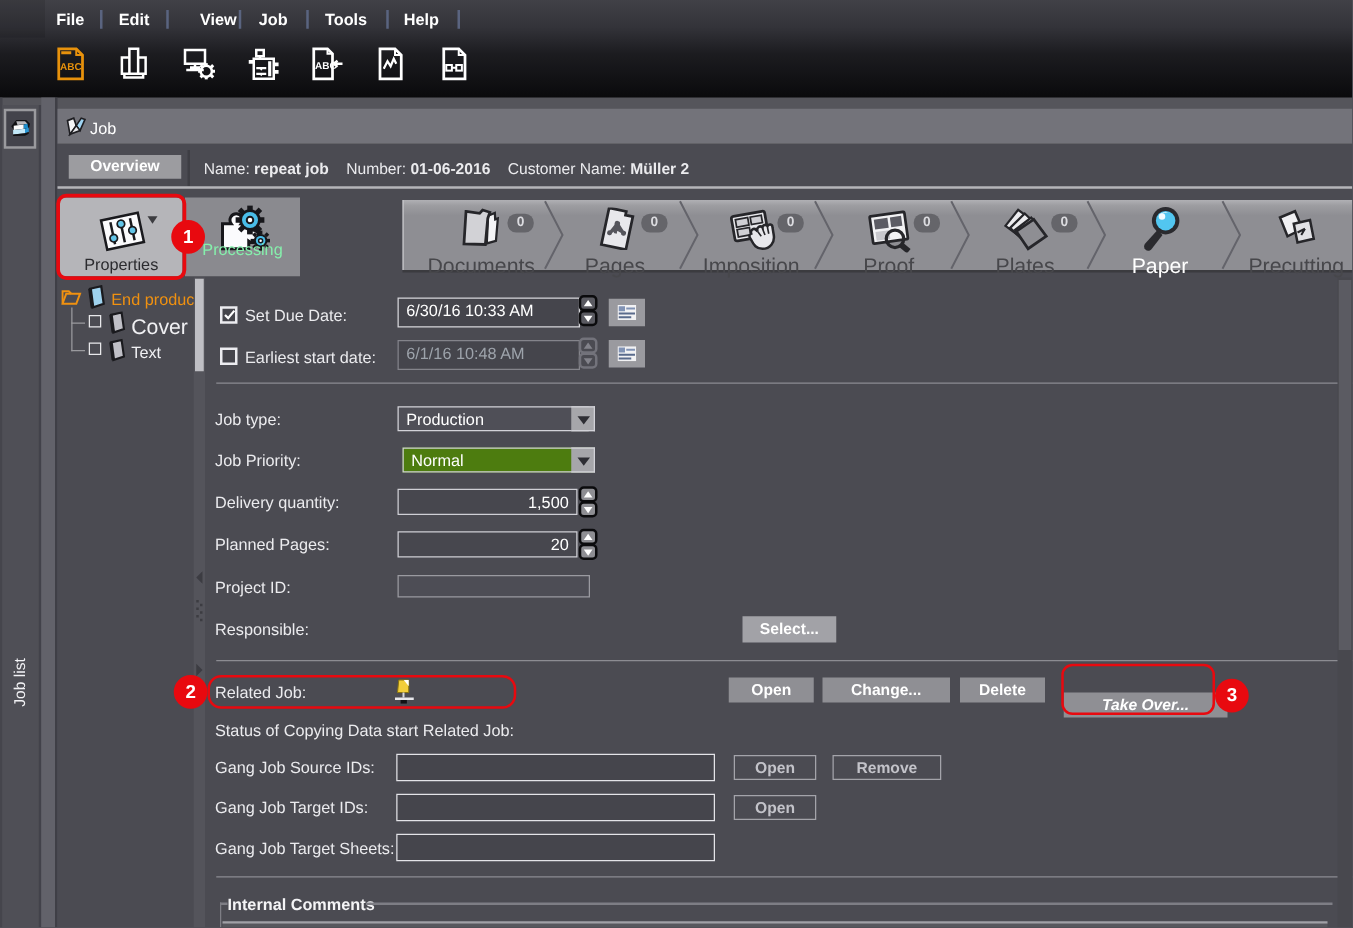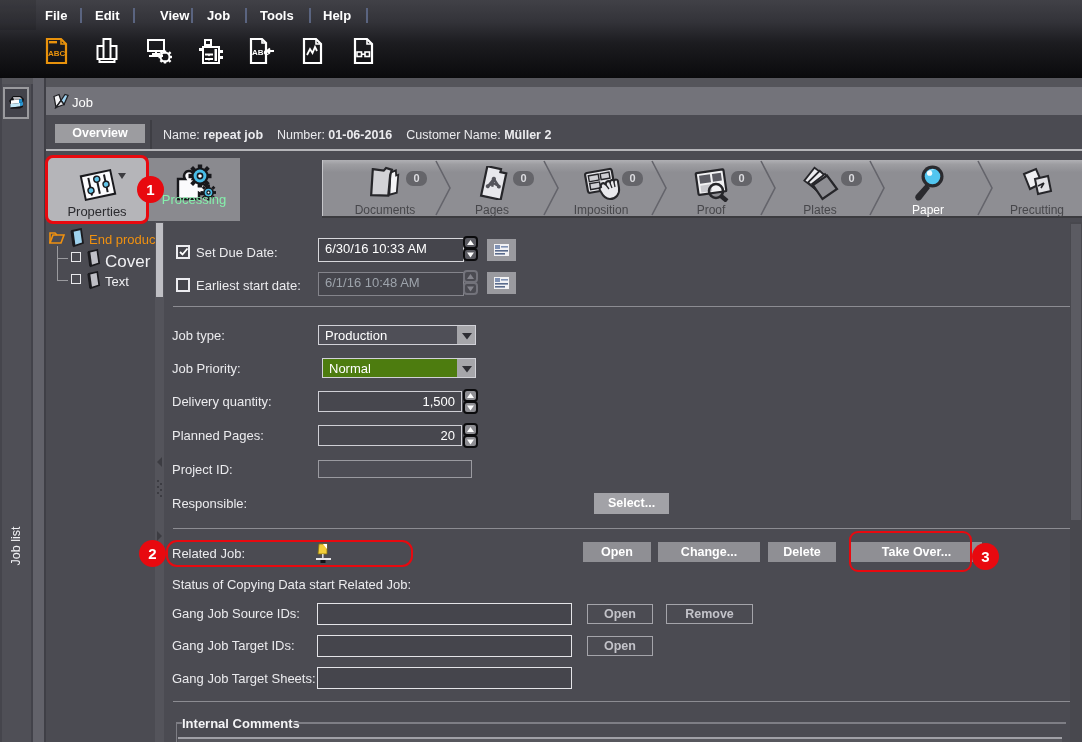--- a/index.html
+++ b/index.html
@@ -13,21 +13,21 @@
   text-align:center;white-space:nowrap;}
 .obtn{position:absolute;background:transparent;border:1px solid #a4a4aa;color:#c3c3c9;
   font-weight:bold;font-size:12.5px;text-align:center;white-space:nowrap;}
 .mnu{position:absolute;color:#fff;font-weight:bold;font-size:13px;top:8px;}
 .pipe{position:absolute;width:2px;height:15px;background:#5a6480;top:8px;}
 .redbox{position:absolute;border:2px solid #e8090f;border-radius:11px;}
 .redcirc{position:absolute;width:27px;height:27px;border-radius:50%;background:#e8090f;
   color:#fff;font-weight:bold;font-size:15px;text-align:center;line-height:27px;}
 .badge{position:absolute;width:21px;height:15px;background:#65656a;border-radius:7px;
   color:#dcdce0;font-weight:bold;font-size:11px;text-align:center;line-height:15px;top:171px;}
-.steplbl{position:absolute;color:#47474b;font-size:12px;top:203px;text-align:center;width:90px;}
+.steplbl{position:absolute;color:#47474b;font-size:17px;top:203px;text-align:center;width:90px;}
 .sep{position:absolute;left:173px;right:0px;height:1px;background:#8c8c92;}
 </style>
 </head>
 <body>
 <div id="page">
 
   <div class="abs" style="left:0;top:0;width:1082px;height:78px;
     background:linear-gradient(180deg,#414147 0%,#333339 28%,#1c1c20 55%,#0a0a0c 100%);"></div>
   <div class="abs" style="left:0;top:0;width:36px;height:30px;background:rgba(0,0,0,0.10);"></div>
   <div class="mnu" style="left:45px;">File</div>
@@ -415,21 +415,21 @@
   <svg class="abs" style="left:314px;top:542px;" width="20" height="21" viewBox="0 0 20 21">
     <path d="M5 2 H13 V12 H4 Z" fill="#f2ce3a" stroke="#8a7410" stroke-width="0.8"></path>
     <path d="M9 2 H13 V7 Z" fill="#fff"></path>
     <rect x="8" y="12" width="1.6" height="4" fill="#d8d8dc"></rect>
     <rect x="2" y="16" width="15" height="2" fill="#e8e8ec"></rect>
     <rect x="6.5" y="18" width="5" height="3" fill="#111114"></rect>
   </svg>
   <div class="btn" style="left:583px;top:542px;width:68px;height:20px;line-height:20px;">Open</div>
   <div class="btn" style="left:658px;top:542px;width:102px;height:20px;line-height:20px;">Change...</div>
   <div class="btn" style="left:768px;top:542px;width:68px;height:20px;line-height:20px;">Delete</div>
-  <div class="btn" style="left:851px;top:542px;width:131px;height:20px;line-height:20px;">Take Over...</div>
+  <div class="btn" style="left:851px;top:554px;width:131px;height:20px;line-height:20px;font-style:italic;">Take Over...</div>
 
   <div class="lbl" style="left:172px;top:578px;">Status of Copying Data start Related Job:</div>
 
   <div class="lbl" style="left:172px;top:607px;">Gang Job Source IDs:</div>
   <div class="inp" style="left:317px;top:603px;width:241px;height:20px;border-color:#e4e4e8;"></div>
   <div class="obtn" style="left:587px;top:604px;width:64px;height:18px;line-height:18px;">Open</div>
   <div class="obtn" style="left:666px;top:604px;width:85px;height:18px;line-height:18px;">Remove</div>
 
   <div class="lbl" style="left:172px;top:639px;">Gang Job Target IDs:</div>
   <div class="inp" style="left:317px;top:635px;width:241px;height:20px;border-color:#e4e4e8;"></div>

